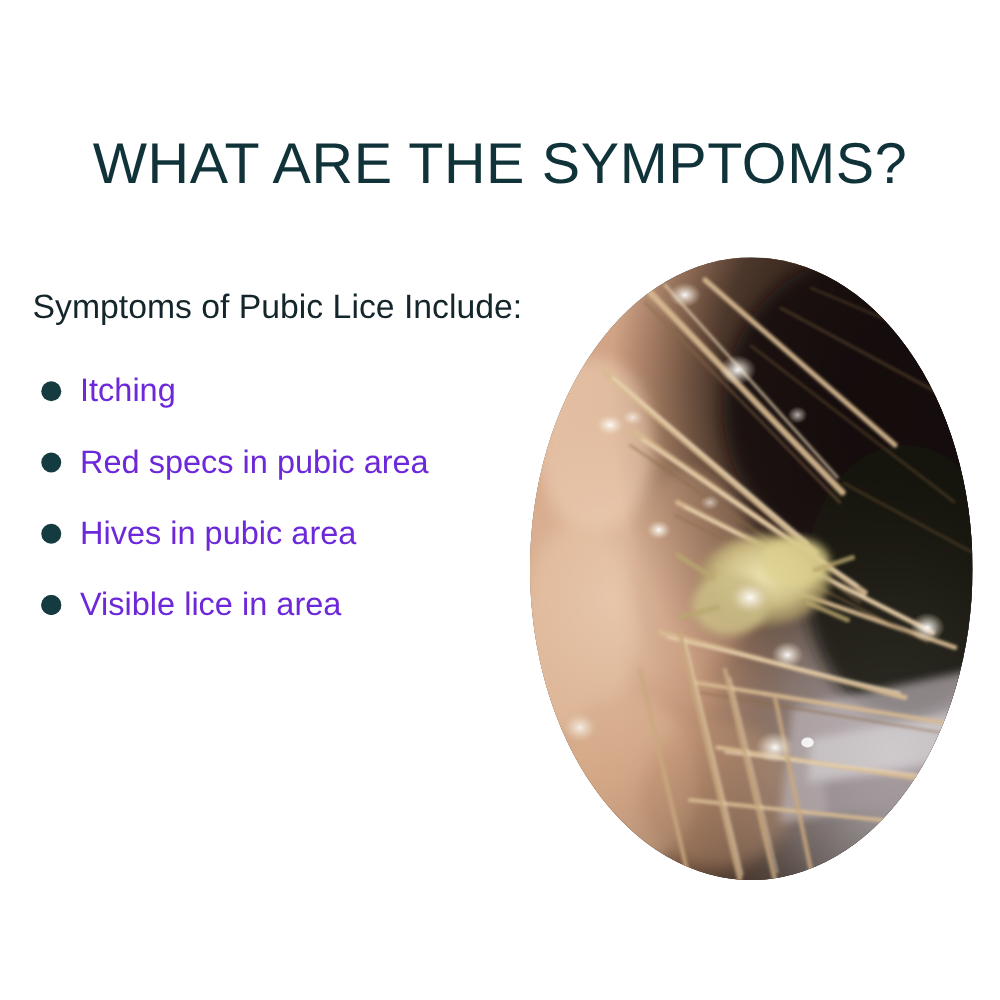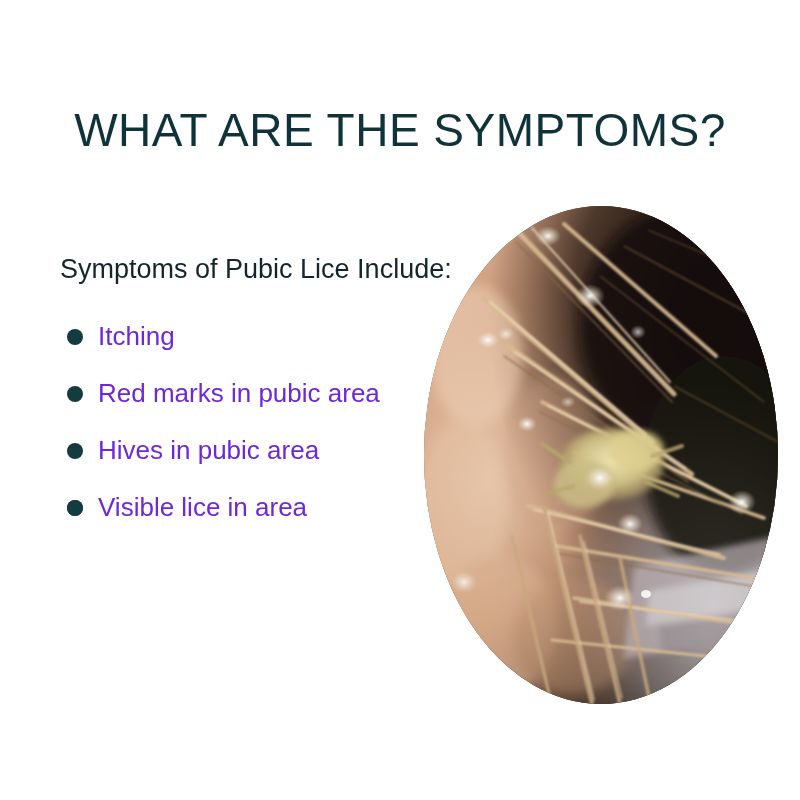--- a/index.html
+++ b/index.html
@@ -33,23 +33,22 @@
     letter-spacing: 0.5px;
     font-weight: 400;
     color: #10333a;
     white-space: nowrap;
   }
 
   
   #symptoms-panel {
     position: absolute;
     left: 26px;
-    top: 252px;
+    top: 228px;
     width: 420px;
-    margin-left: 34px;
   }
 
   #symptoms-intro {
     font-size: 27px;
     line-height: 34px;
     color: #14262b;
     margin: 0 0 22px 0;
     white-space: nowrap;
   }
 
@@ -118,21 +117,21 @@
 
     <ul id="symptoms-list">
 
       <li class="symptom-item">
         <span class="symptom-bullet"></span>
         <span class="symptom-label">Itching</span>
       </li>
 
       <li class="symptom-item">
         <span class="symptom-bullet"></span>
-        <span class="symptom-label">Red marks in pubic area</span>
+        <span class="symptom-label">Red specs in pubic area</span>
       </li>
 
       <li class="symptom-item">
         <span class="symptom-bullet"></span>
         <span class="symptom-label">Hives in pubic area</span>
       </li>
 
       <li class="symptom-item wrap">
         <span class="symptom-bullet"></span>
       </li>

